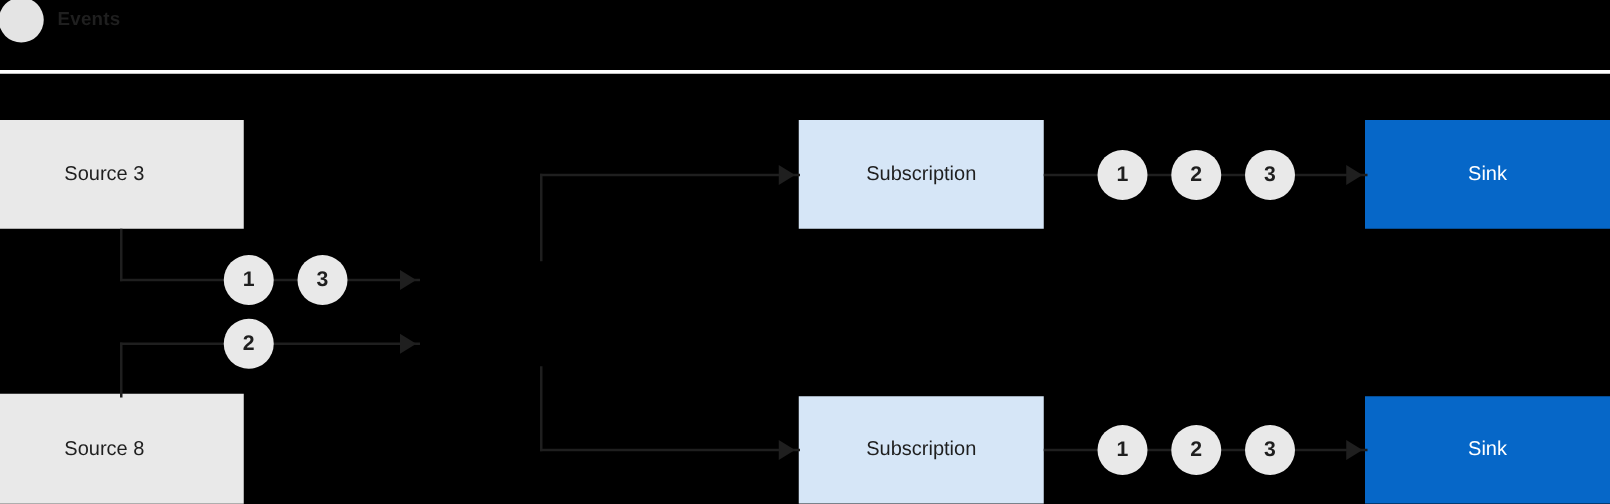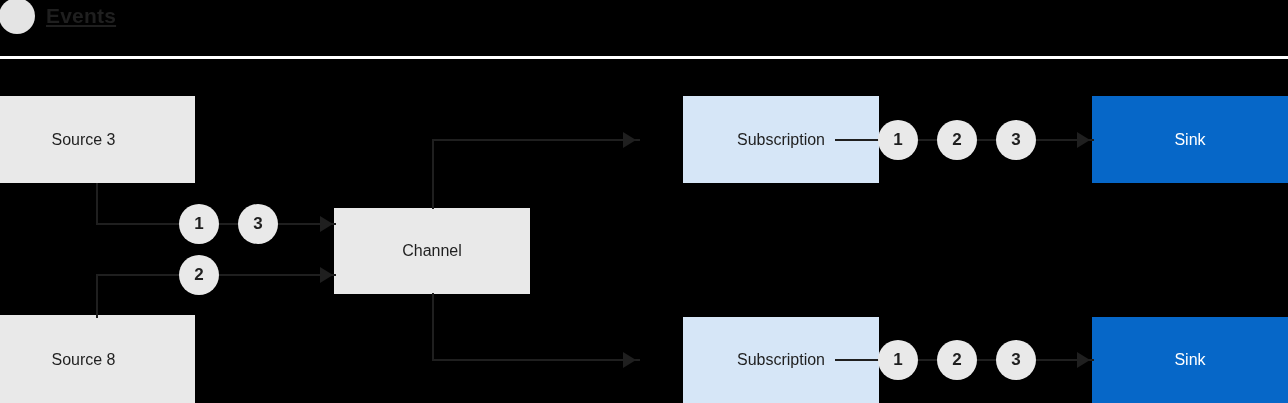--- a/index.html
+++ b/index.html
@@ -29,26 +29,25 @@
     top: -2px;
     width: 36px;
     height: 36px;
     border-radius: 50%;
     background: #e4e4e4;
   }
   .hdr-title {
     position: absolute;
     left: 46px;
     top: 4px;
-    font-size: 21px;
+    font-size: 15px;
     font-weight: bold;
     color: #1f1f1f;
     letter-spacing: 0.2px;
     line-height: 24px;
-    text-decoration: underline;
   }
   .hdr-rule {
     position: absolute;
     left: 0;
     top: 56px;
     width: 1288px;
     height: 3px;
     background: #ffffff;
   }
 
@@ -56,21 +55,21 @@
   .node {
     position: absolute;
     display: flex;
     align-items: center;
     justify-content: center;
     font-size: 16px;
     line-height: 20px;
     box-sizing: border-box;
   }
   .node-grey  { background: #e9e9e9; color: #1f1f1f; }
-  .node-blue  { background: #d6e6f7; color: #1f1f1f; margin-left: 44px; }
+  .node-blue  { background: #d6e6f7; color: #1f1f1f; }
   .node-sink  { background: #0667c8; color: #ffffff; }
 
   
   .badge {
     position: absolute;
     width: 40px;
     height: 40px;
     border-radius: 50%;
     background: #e9e9e9;
     color: #1f1f1f;
@@ -115,23 +114,20 @@
   <div class="hdr-rule"></div>
 
   <div class="node node-grey" style="left:-28px; top:96px; width:223px; height:87px;">
     <span>Source 3</span>
   </div>
 
   <div class="node node-grey" style="left:-28px; top:315px; width:223px; height:95px;">
     <span style="position:relative; top:-3px;">Source 8</span>
   </div>
 
-  <div class="node node-grey" style="left:334px; top:208px; width:196px; height:86px;">
-    <span>Channel</span>
-  </div>
 
   <div class="node node-blue" style="left:639px; top:96px; width:196px; height:87px;">
     <span>Subscription</span>
   </div>
 
   <div class="node node-blue" style="left:639px; top:317px; width:196px; height:86px;">
     <span>Subscription</span>
   </div>
 
   <div class="node node-sink" style="left:1092px; top:96px; width:224px; height:87px;">

